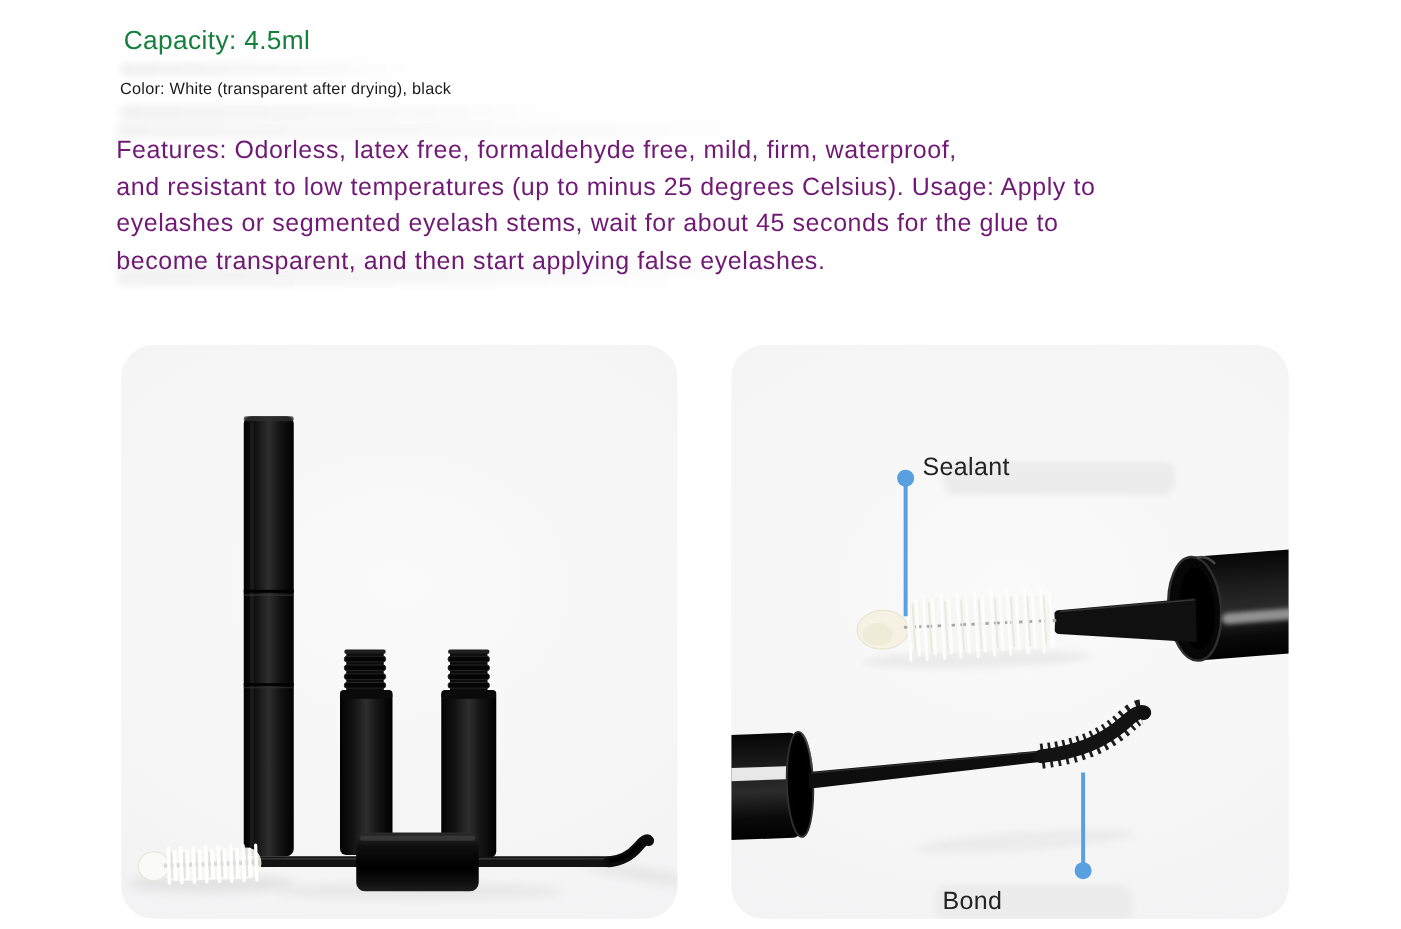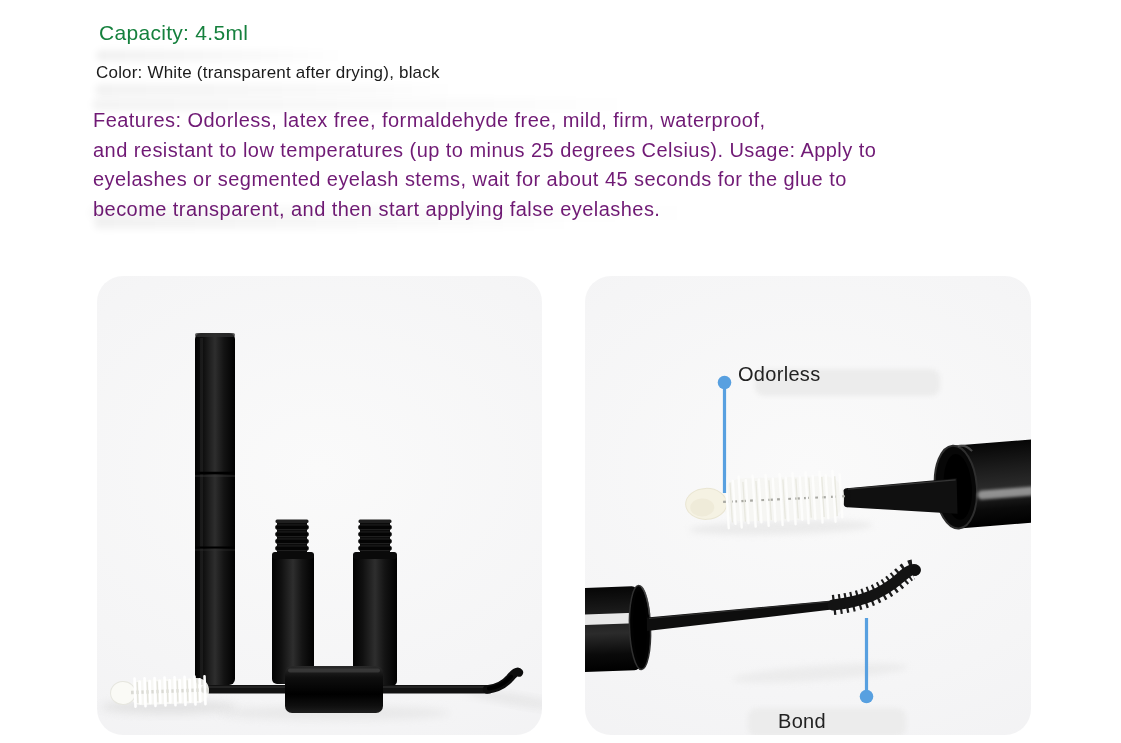--- a/index.html
+++ b/index.html
@@ -9,21 +9,21 @@
     font-family:"Liberation Sans", sans-serif;
     color:#1c1c1c;
   }
   
   .capacity{
     position:absolute;left:99px;top:21px;
     font-size:21px;letter-spacing:.3px;color:#15803d;
   }
   .color-line{
     position:absolute;left:96px;top:63px;
-    font-size:17px;letter-spacing:.2px;color:#1b1b1b;
+    font-size:13px;letter-spacing:.2px;color:#1b1b1b;
   }
   .features{
     position:absolute;left:93px;top:106px;
     font-size:20px;line-height:29.5px;letter-spacing:.45px;color:#701a75;
     white-space:pre-line;width:980px;
   }
   
   .smudge{
     position:absolute;filter:blur(3px);border-radius:6px;pointer-events:none;
   }
@@ -43,21 +43,21 @@
     background:radial-gradient(120% 90% at 50% 42%, #fafafa 0%, #f5f5f6 55%, #f0f0f2 100%);
   }
   .panel-left{left:97px;width:445px;}
   .panel-right{left:585px;width:446px;}
   .panel svg{position:absolute;left:0;top:0;}
   
   .callout-label{
     position:absolute;font-size:20px;letter-spacing:.3px;color:#222;z-index:3;
   }
   .label-sealant{left:153px;top:87px;}
-  .label-bond{left:169px;top:434px;margin-left:24px;}
+  .label-bond{left:169px;top:434px;}
   .label-smudge{
     position:absolute;background:#ececec;border-radius:9px;filter:blur(2px);z-index:1;
   }
   .label-smudge.sealant{left:170px;top:93px;width:185px;height:27px;}
   .label-smudge.bond{left:163px;top:432px;width:158px;height:29px;}
 </style>
 </head>
 <body>
 
 <div class="capacity">Capacity: 4.5ml</div>
@@ -273,15 +273,15 @@
         <circle cx="330" cy="295" r="5" fill="#101010"></circle>
       </g>
     </g>
 
     <line x1="281.5" y1="342" x2="281.5" y2="418.5" stroke-width="3.2" stroke="#58a0e0"></line>
     <circle cx="281.5" cy="420.5" r="6.8" fill="#58a0e0"></circle>
   </svg>
 
   <div class="label-smudge sealant"></div>
   <div class="label-smudge bond"></div>
-  <div class="callout-label label-sealant">Odorless</div>
+  <div class="callout-label label-sealant">Sealant</div>
   <div class="callout-label label-bond">Bond</div>
 </div>
 
 </body></html>

